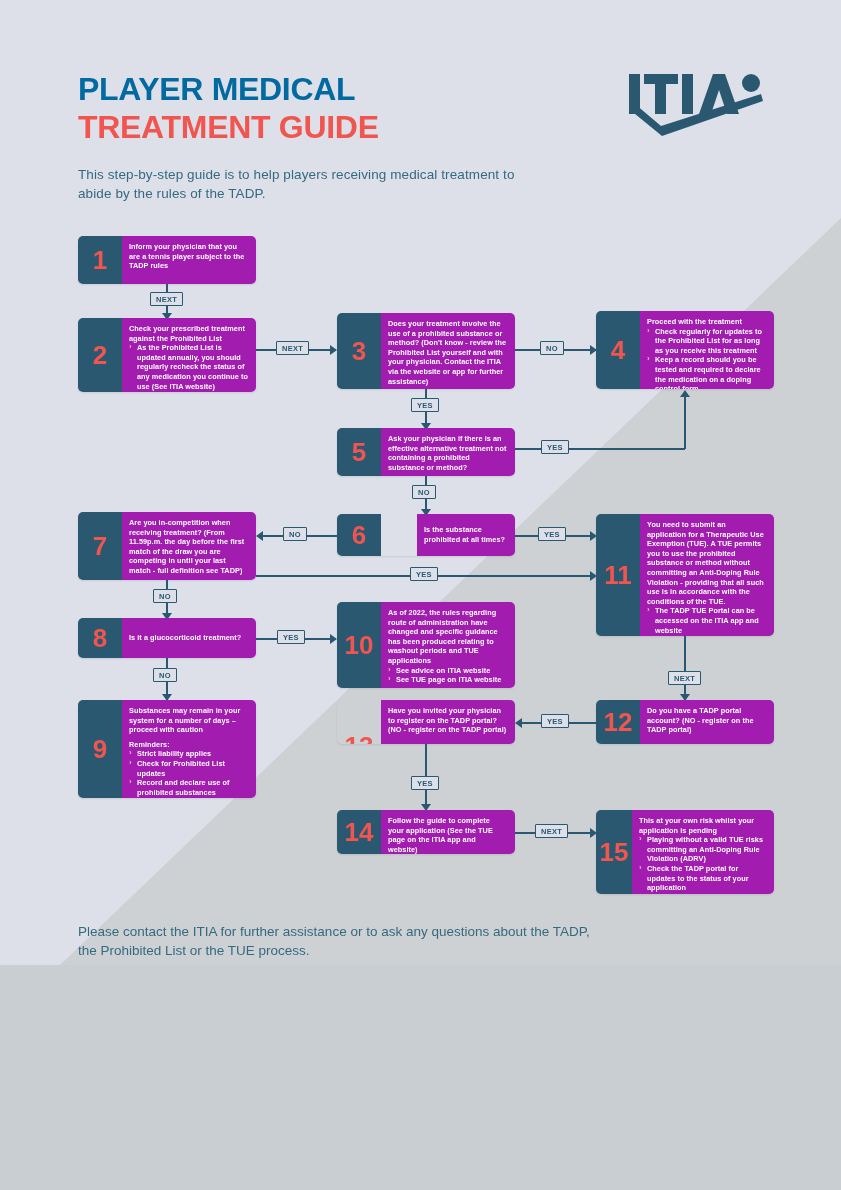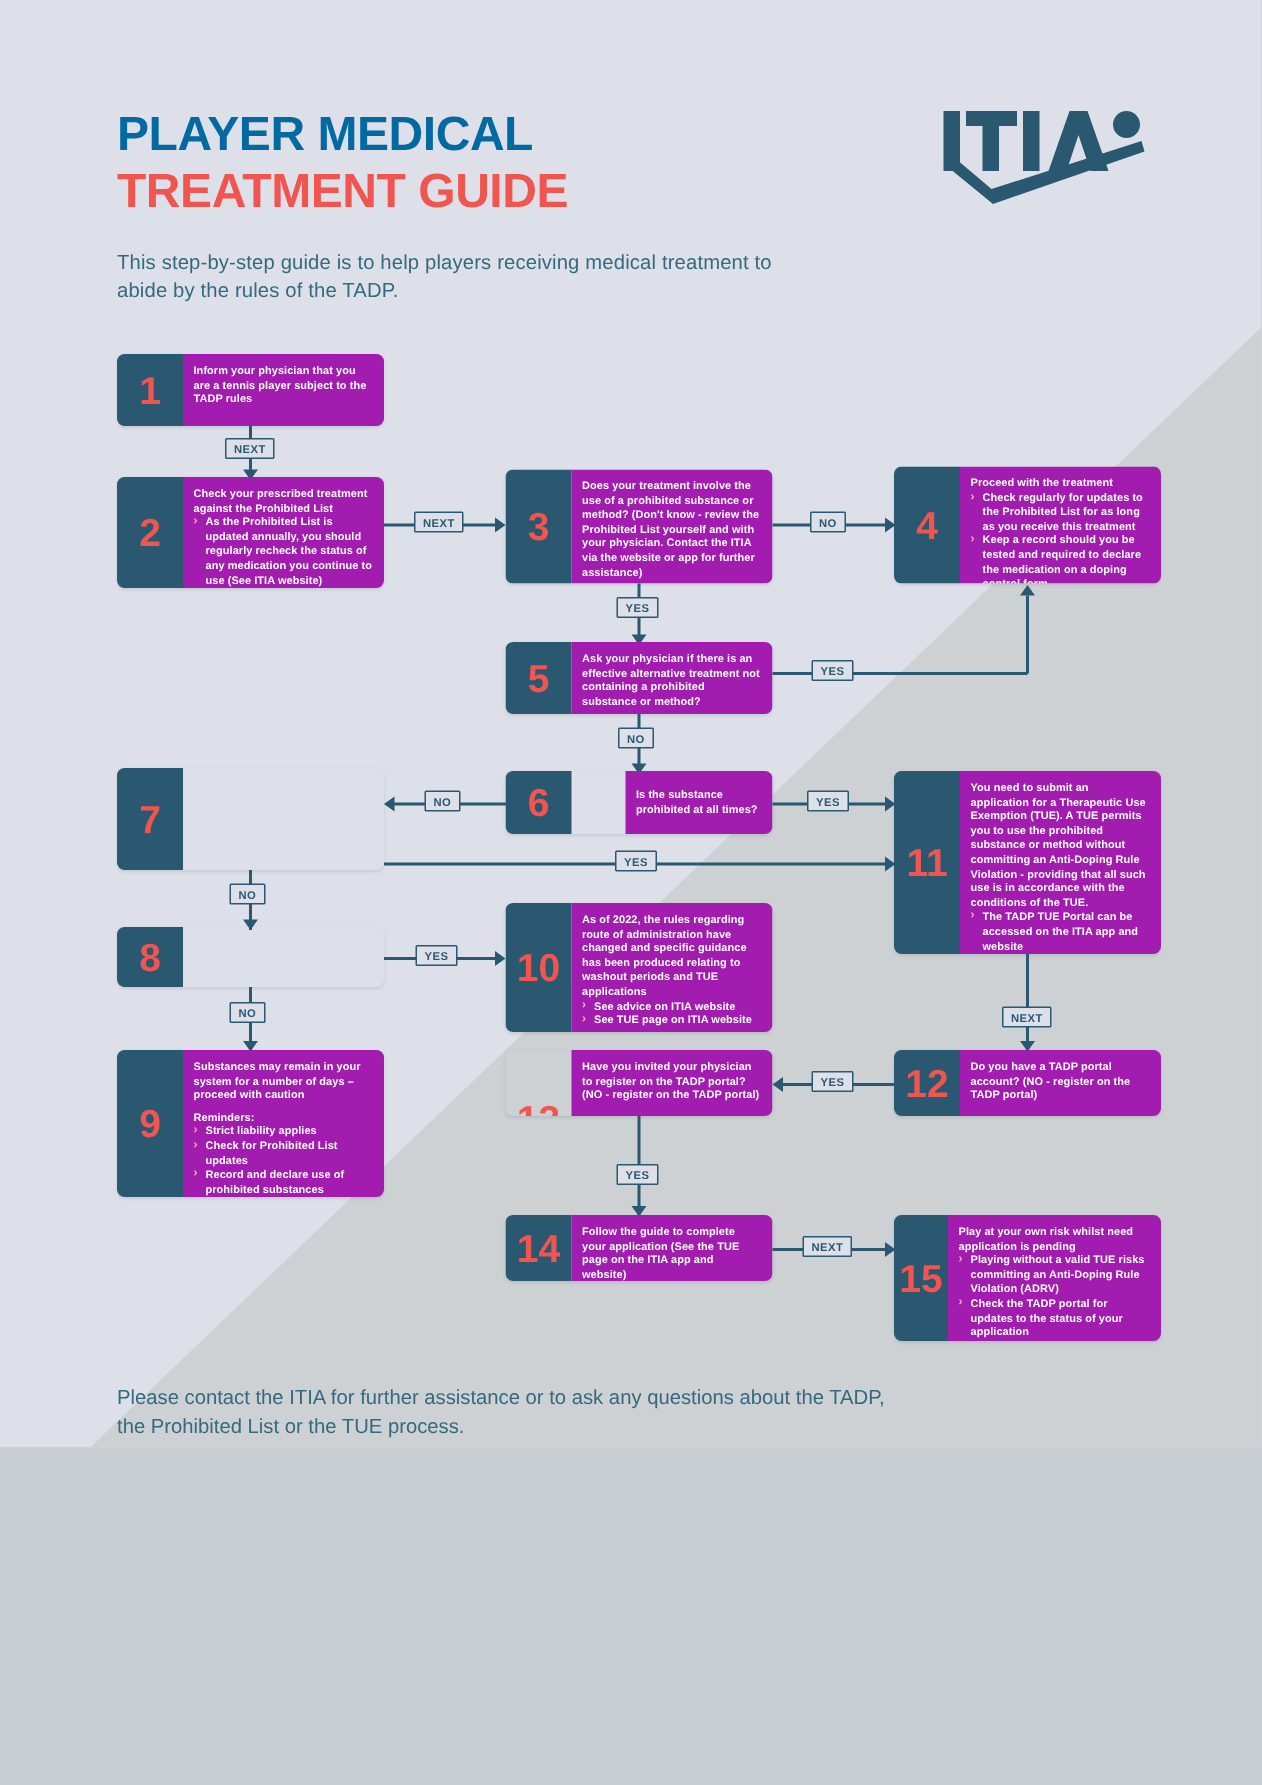--- a/index.html
+++ b/index.html
@@ -196,32 +196,38 @@
   <div class="line" style="left:262px;top:535px;width:76px;height:1.5px;"></div>
   <div class="lbl" style="left:283px;top:527px;">NO</div>
   <div class="arrow arr-left" style="left:256px;top:531px;"></div>
 
   <div class="line" style="left:515px;top:535px;width:80px;height:1.5px;"></div>
   <div class="lbl" style="left:538px;top:527px;">YES</div>
   <div class="arrow arr-right" style="left:590px;top:531px;"></div>
 
   <div class="node" style="left:78px;top:512px;width:178px;height:68px;">
     <div class="num" style="width:44px;">7</div>
+    <div class="body">
+      <div>Are you in-competition when receiving treatment? (From 11.59p.m. the day before the first match of the draw you are competing in until your last match - full definition see TADP)</div>
+    </div>
   </div>
 
   <div class="line" style="left:256px;top:575px;width:339px;height:1.5px;"></div>
   <div class="lbl" style="left:410px;top:567px;">YES</div>
   <div class="arrow arr-right" style="left:590px;top:571px;"></div>
 
   <div class="line" style="left:166px;top:580px;width:1.5px;height:40px;"></div>
   <div class="lbl" style="left:153px;top:589px;">NO</div>
   <div class="arrow arr-down" style="left:162px;top:613px;"></div>
 
   <div class="node" style="left:78px;top:618px;width:178px;height:40px;">
     <div class="num" style="width:44px;">8</div>
+    <div class="body" style="display:flex;align-items:center;">
+      <div>Is it a glucocorticoid treatment?</div>
+    </div>
   </div>
 
   <div class="line" style="left:256px;top:638px;width:78px;height:1.5px;"></div>
   <div class="lbl" style="left:277px;top:630px;">YES</div>
   <div class="arrow arr-right" style="left:330px;top:634px;"></div>
 
   <div class="line" style="left:166px;top:658px;width:1.5px;height:42px;"></div>
   <div class="lbl" style="left:153px;top:668px;">NO</div>
   <div class="arrow arr-down" style="left:162px;top:694px;"></div>
 
@@ -293,21 +299,21 @@
     </div>
   </div>
 
   <div class="line" style="left:515px;top:832px;width:80px;height:1.5px;"></div>
   <div class="lbl" style="left:535px;top:824px;">NEXT</div>
   <div class="arrow arr-right" style="left:590px;top:828px;"></div>
 
   <div class="node" style="left:596px;top:810px;width:178px;height:84px;">
     <div class="num" style="width:36px;">15</div>
     <div class="body">
-      <div>Play at your own risk whilst need application is pending</div>
+      <div>This at your own risk whilst your application is pending</div>
       <ul>
         <li>Playing without a valid TUE risks committing an Anti-Doping Rule Violation (ADRV)</li>
         <li>Check the TADP portal for updates to the status of your application</li>
       </ul>
     </div>
   </div>
 
   <div class="contact">Please contact the ITIA for further assistance or to ask any questions about the TADP, the Prohibited List or the TUE process.</div>
 
   <div class="footer">

